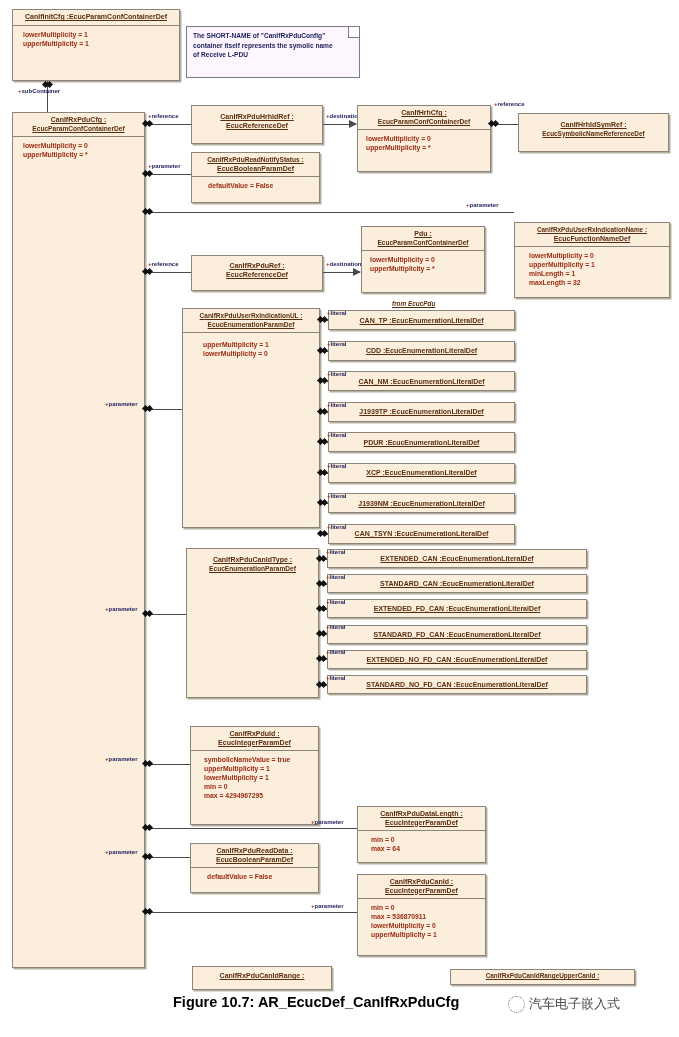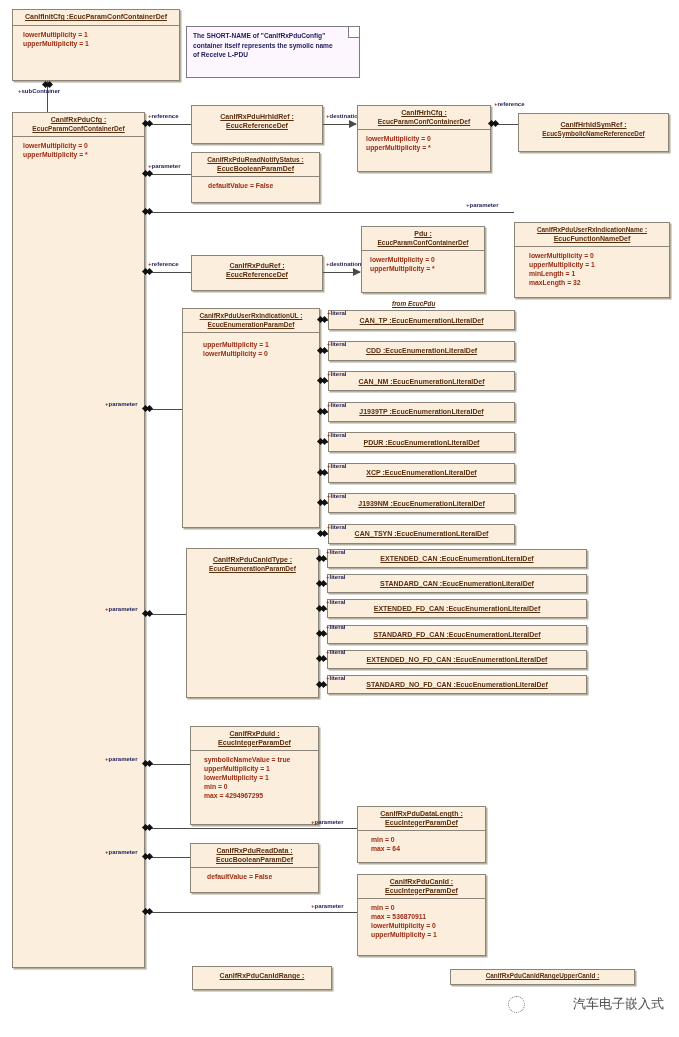--- a/index.html
+++ b/index.html
@@ -45,21 +45,21 @@
   .lbl{position:absolute;font-size:6px;color:#1c1c5a;font-weight:bold;
        white-space:nowrap;line-height:7px;}
   .lbl b{color:#9b2b12;font-weight:bold;}
   .flbl{position:absolute;font-size:6.4px;color:#5a2d0c;font-weight:bold;
         font-style:italic;text-decoration:underline;white-space:nowrap;}
 
   
   .cap{position:absolute;font-size:14.5px;font-weight:bold;color:#000;
        font-family:"Liberation Sans",sans-serif;white-space:nowrap;}
   .wm{position:absolute;font-size:13px;color:#4b4b4b;white-space:nowrap;
-      font-family:"DejaVu Sans",sans-serif;margin-left:44px;}
+      font-family:"DejaVu Sans",sans-serif;}
   .wmico{position:absolute;width:15px;height:15px;border:1px dotted #777;
       border-radius:50%;}
 </style>
 </head>
 <body>
 
 <div id="page">
 
   <div class="cls" style="left:12px;top:9px;width:168px;height:72px;">
     <div class="hdr">
@@ -375,16 +375,17 @@
       <span class="l">CanIfRxPduCanIdRange :</span>
     </div>
   </div>
 
   <div class="cls" style="left:450px;top:969px;width:185px;height:16px;overflow:hidden;">
     <div class="hdr" style="padding:2px 2px;">
       <span class="l" style="font-size:6.4px;">CanIfRxPduCanIdRangeUpperCanId :</span>
     </div>
   </div>
 
+  <div class="cap" style="left:173px;top:994px;">Figure 10.7: AR_EcucDef_CanIfRxPduCfg</div>
   <div class="wmico" style="left:508px;top:996px;"></div>
   <div class="wm" style="left:529px;top:995px;">汽车电子嵌入式</div>
 
 </div>
 
 </body></html>

